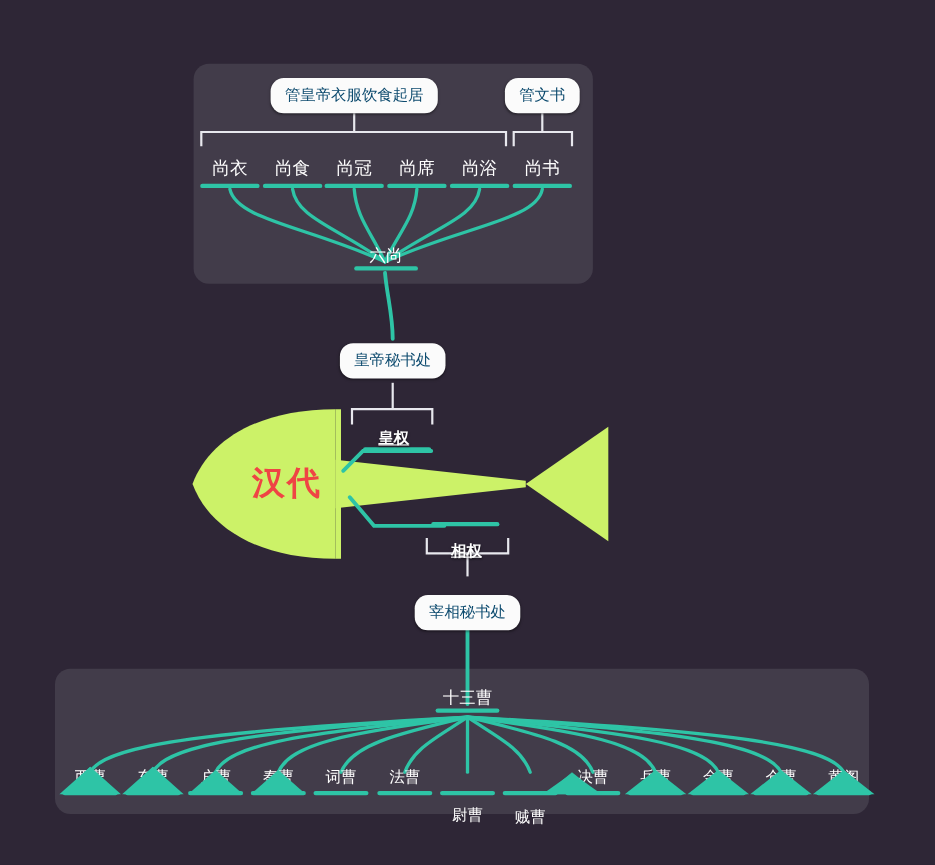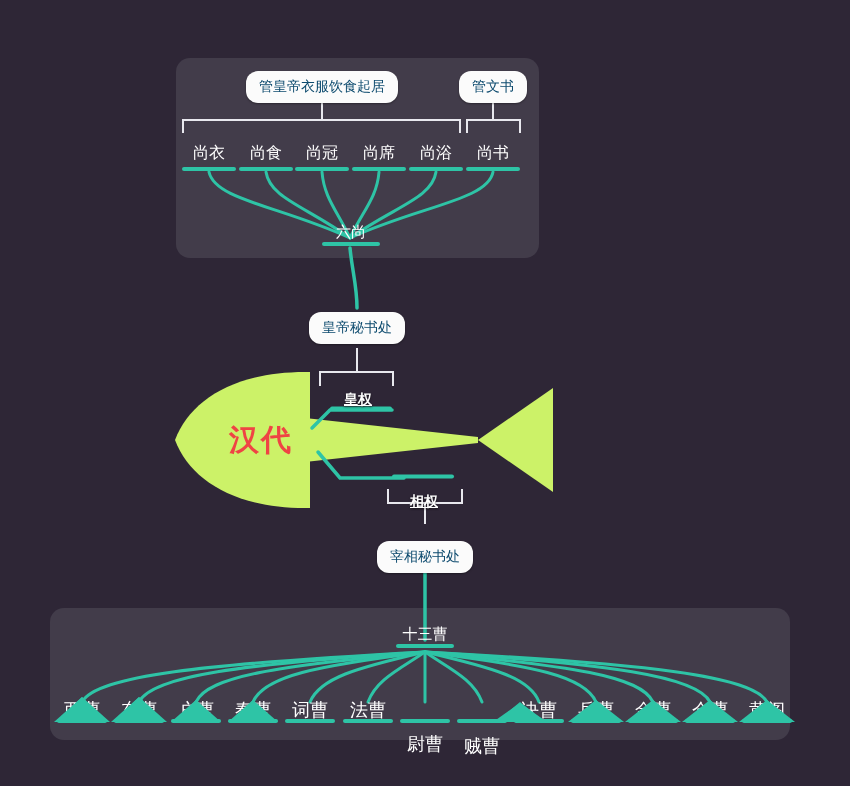--- a/index.html
+++ b/index.html
@@ -47,21 +47,21 @@
     text-align: center;
     transform: translateX(-50%);
     line-height: 1.1;
   }
   .node .txt { display: block; }
 
   .node.lv2 { font-size: 16px; }
 
   .node.hub { font-size: 15px; }
 
-  .node.leaf { font-size: 18px; }
+  .node.leaf { font-size: 14px; }
 
   .node.power {
     font-size: 14px;
     font-weight: bold;
     text-shadow: 0 1px 2px rgba(0,0,0,.55);
     text-decoration: underline;
   }
 
   
   .pill {

